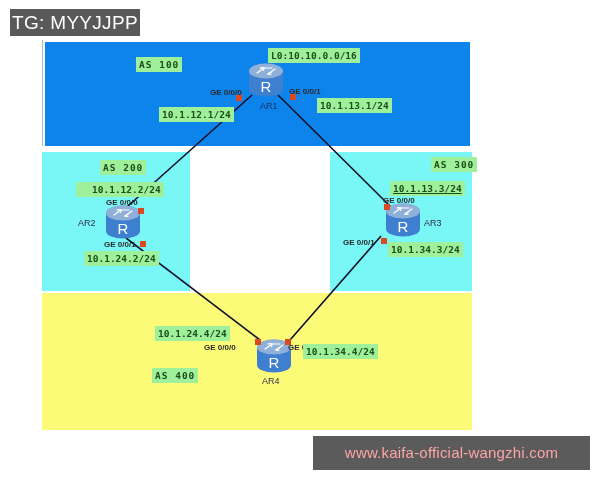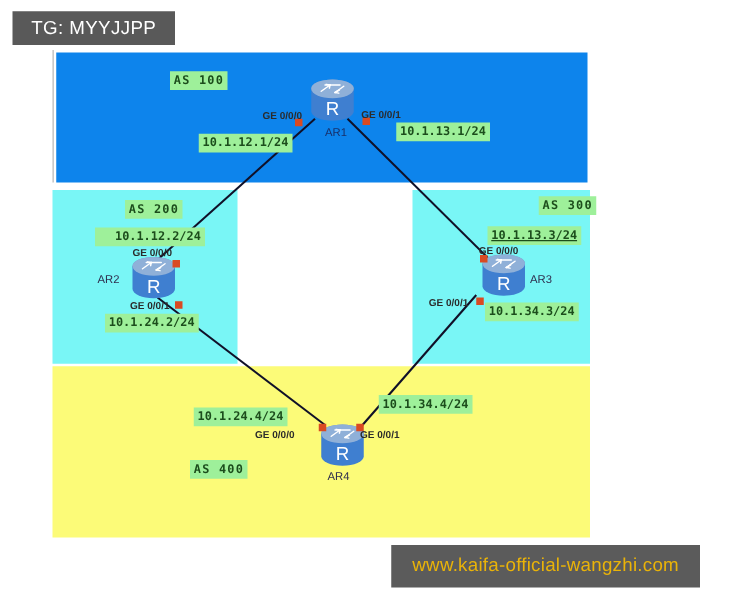--- a/index.html
+++ b/index.html
@@ -17,21 +17,21 @@
 
   
   #tg-banner {
     position: absolute;
     left: 10px;
     top: 9px;
     width: 130px;
     height: 27px;
     background: #595959;
     color: #ffffff;
-    font-size: 15px;
+    font-size: 19px;
     line-height: 27px;
     text-align: center;
     letter-spacing: 0.3px;
     z-index: 40;
   }
 
   
   #diagram {
     position: absolute;
     left: 0;
@@ -138,24 +138,24 @@
     top: 444px;
     font-size: 10px;
     color: #c9c9c9;
     white-space: nowrap;
     z-index: 30;
   }
   #url-banner {
     position: absolute;
     left: 313px;
     top: 436px;
-    width: 247px;
+    width: 277px;
     height: 34px;
     background: #5b5b5b;
-    color: #eab308;
+    color: #fca5a5;
     font-size: 15px;
     line-height: 34px;
     text-align: center;
     letter-spacing: 0.2px;
     z-index: 35;
   }
 </style>
 </head>
 <body>
 
@@ -172,20 +172,21 @@
 
   <svg id="link-layer" viewBox="0 0 600 480" width="600" height="480">
     <line x1="252" y1="95" x2="118" y2="215" stroke="#101028" stroke-width="1.6"></line>
     <line x1="278" y1="95" x2="392" y2="208" stroke="#101028" stroke-width="1.6"></line>
     <line x1="126" y1="238" x2="260" y2="340" stroke="#101028" stroke-width="1.6"></line>
     <line x1="381" y1="236" x2="290" y2="340" stroke="#101028" stroke-width="1.6"></line>
   </svg>
 
   <div class="hl-label as-tag" style="left:100px; top:57px;margin-left:36px;">AS 100</div>
 
+  <div class="hl-label" style="left:268px; top:48px;">L0:10.10.0.0/16</div>
 
   <div class="router" style="left:244px; top:61px;">
     <svg width="44" height="40" viewBox="0 0 44 40">
       <ellipse cx="22" cy="10" rx="17" ry="7.5" fill="#6e93c8"></ellipse>
       <path d="M5 10 L5 28 A17 7.5 0 0 0 39 28 L39 10 Z" fill="#3f7fd0"></path>
       <ellipse cx="22" cy="10" rx="17" ry="7.5" fill="#8fb0d8"></ellipse>
       <g stroke="#ffffff" stroke-width="1.2" fill="none" stroke-linecap="round">
         <path d="M13 12 L20 7"></path>
           <path d="M20 7 L17 6.5"></path>
           <path d="M20 7 L19.5 9.5"></path>
@@ -266,21 +267,21 @@
   <div class="port" style="left:381px; top:238px;"></div>
 
   <div class="if-label" style="left:343px; top:238px;">GE 0/0/1</div>
   <div class="hl-label" style="left:388px; top:242px;">10.1.34.3/24</div>
 
   <div class="hl-label as-tag" style="left:152px; top:368px;">AS 400</div>
 
   <div class="hl-label" style="left:155px; top:326px;">10.1.24.4/24</div>
   <div class="if-label" style="left:204px; top:343px;">GE 0/0/0</div>
 
-  <div class="hl-label" style="left:303px; top:316px;">10.1.34.4/24</div>
+  <div class="hl-label" style="left:303px; top:344px;">10.1.34.4/24</div>
   <div class="if-label" style="left:288px; top:343px;">GE 0/0/1</div>
 
   <div class="router" style="left:252px; top:337px;">
     <svg width="44" height="40" viewBox="0 0 44 40">
       <ellipse cx="22" cy="10" rx="17" ry="7.5" fill="#6e93c8"></ellipse>
       <path d="M5 10 L5 28 A17 7.5 0 0 0 39 28 L39 10 Z" fill="#3f7fd0"></path>
       <ellipse cx="22" cy="10" rx="17" ry="7.5" fill="#8fb0d8"></ellipse>
       <g stroke="#ffffff" stroke-width="1.2" fill="none" stroke-linecap="round">
         <path d="M13 12 L20 7"></path>
           <path d="M20 7 L17 6.5"></path>

